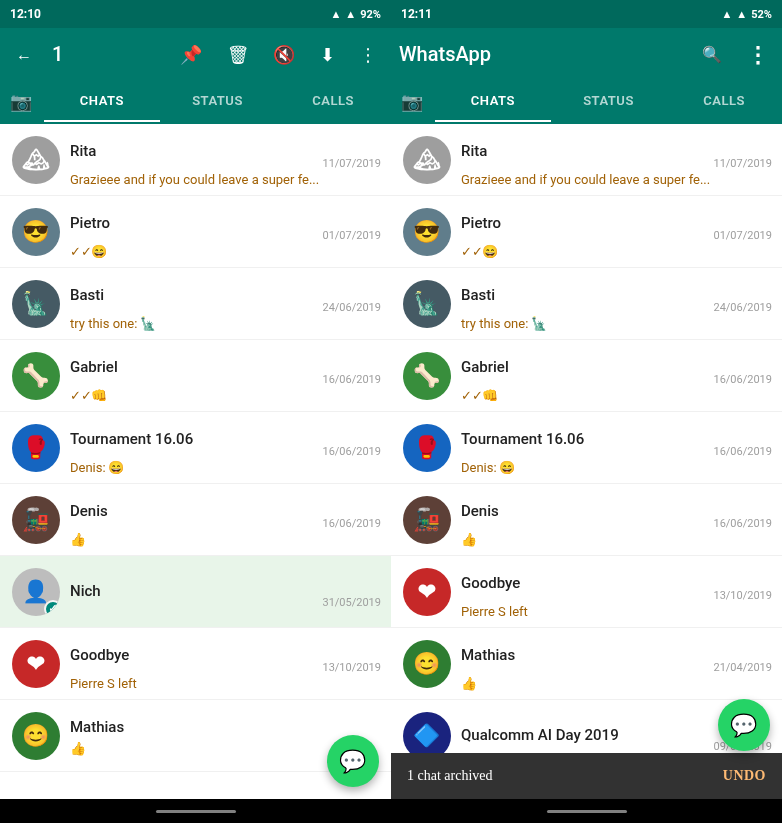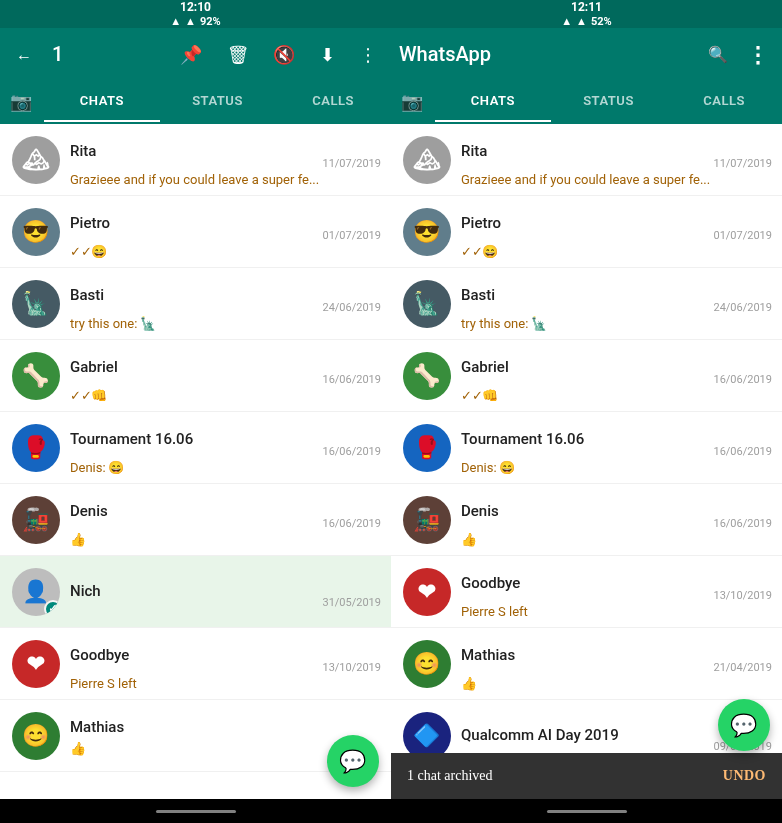--- a/index.html
+++ b/index.html
@@ -16,38 +16,37 @@
     .status-bar {
       height: 28px;
       background: #00695c;
       display: flex;
       align-items: center;
       justify-content: space-between;
       padding: 0 10px;
       color: #fff;
       font-size: 12px;
       font-weight: bold;
-      flex-direction: column;
     }
     .status-bar-right {
       display: flex;
       align-items: center;
       gap: 4px;
       font-size: 11px;
     }
 
     
     .app-toolbar {
       background: #00796b;
       color: #fff;
       display: flex;
       align-items: center;
       height: 52px;
       padding: 0 8px;
-      gap: 8px;
+      gap: 14px;
     }
     .toolbar-title {
       font-size: 20px;
       font-weight: 500;
       flex: 1;
     }
     .toolbar-icon {
       width: 32px;
       height: 32px;
       display: flex;

